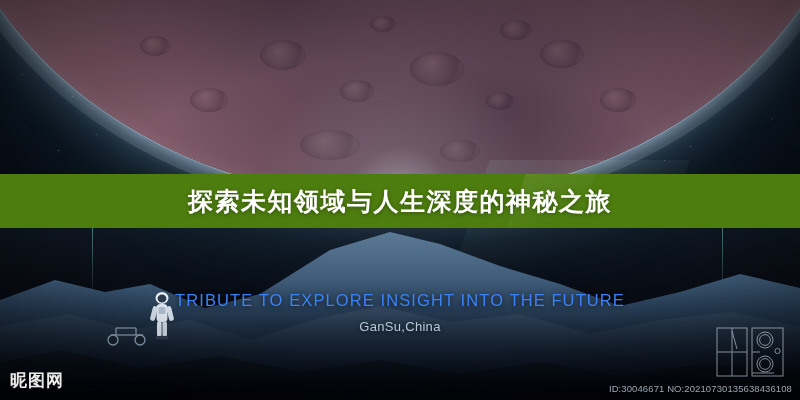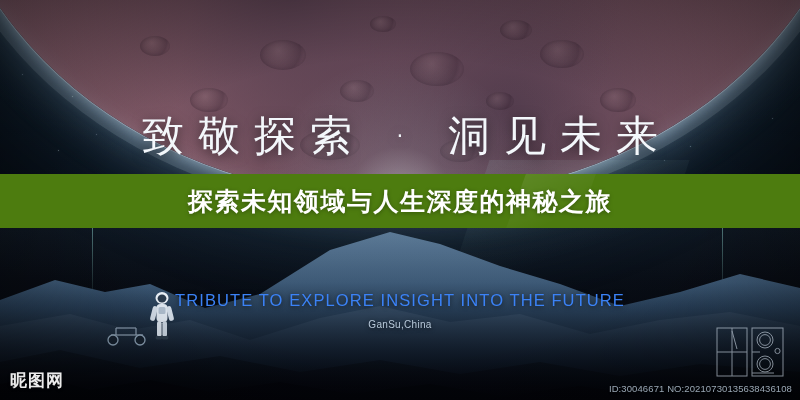--- a/index.html
+++ b/index.html
@@ -131,21 +131,21 @@
     color:#cddced;font-size:13px;letter-spacing:.4px;
     text-shadow:0 1px 4px rgba(0,0,0,.6);
   }
   .cap-main{
     margin-top:5px;
     color:#3b82f6;font-size:16.5px;letter-spacing:1.1px;
     text-shadow:0 1px 5px rgba(0,0,0,.65);
   }
   .cap-loc{
     margin-top:9px;
-    color:#b8c9da;font-size:10px;letter-spacing:.3px;
+    color:#b8c9da;font-size:13px;letter-spacing:.3px;
     text-shadow:0 1px 4px rgba(0,0,0,.6);
   }
 
   
   .tech{position:absolute;left:716px;top:327px;width:68px;height:50px;opacity:.62;}
 
   
   .watermark{
     position:absolute;left:10px;bottom:8px;
     display:flex;align-items:baseline;gap:6px;
@@ -264,21 +264,20 @@
       <rect x="18.5" y="15" width="5" height="15" rx="2.4" fill="#d2dce7" transform="rotate(-14 21 22)"></rect>
       <rect x="8" y="30" width="4.6" height="16" rx="2.2" fill="#d7e0ea"></rect>
       <rect x="13.4" y="30" width="4.6" height="16" rx="2.2" fill="#c9d4e0"></rect>
       <rect x="6.6" y="45" width="6.6" height="3.4" rx="1.4" fill="#2b3a49"></rect>
       <rect x="12.8" y="45" width="6.6" height="3.4" rx="1.4" fill="#2b3a49"></rect>
     </svg>
   </div>
 
   <div class="vignette"></div>
 
-  <div class="headline">致敬探索 · 洞见未来</div>
 
   <div class="banner">
     <span class="banner-text">探索未知领域与人生深度的神秘之旅</span>
   </div>
 
   <div class="caption">
     <div class="cap-main">TRIBUTE TO EXPLORE INSIGHT INTO THE FUTURE</div>
     <div class="cap-loc">GanSu,China</div>
   </div>
 

